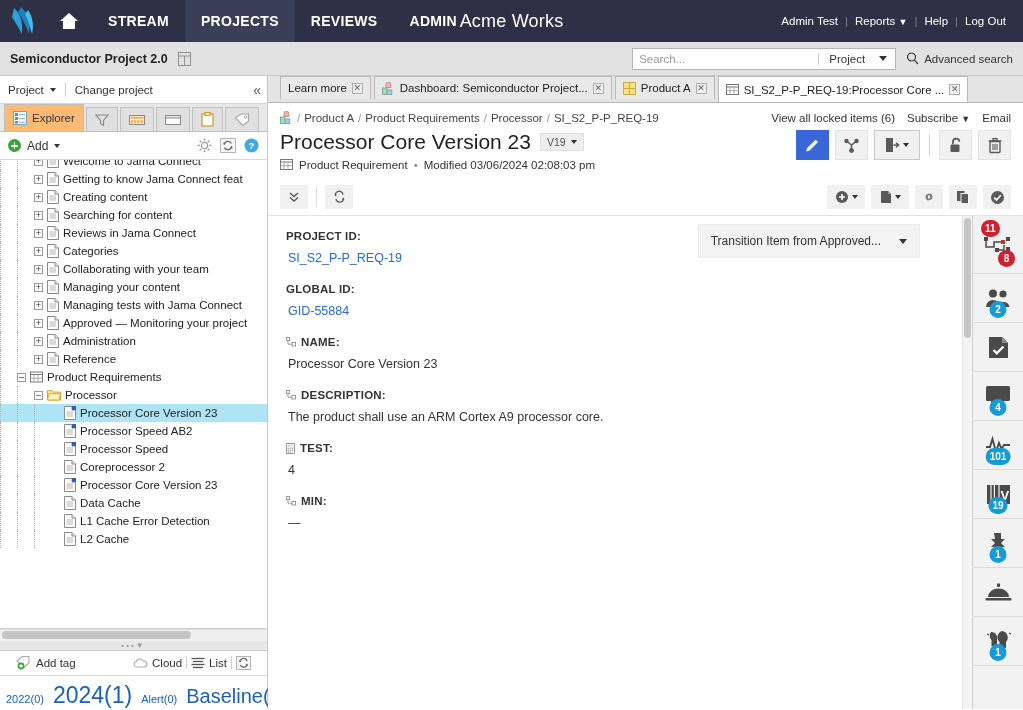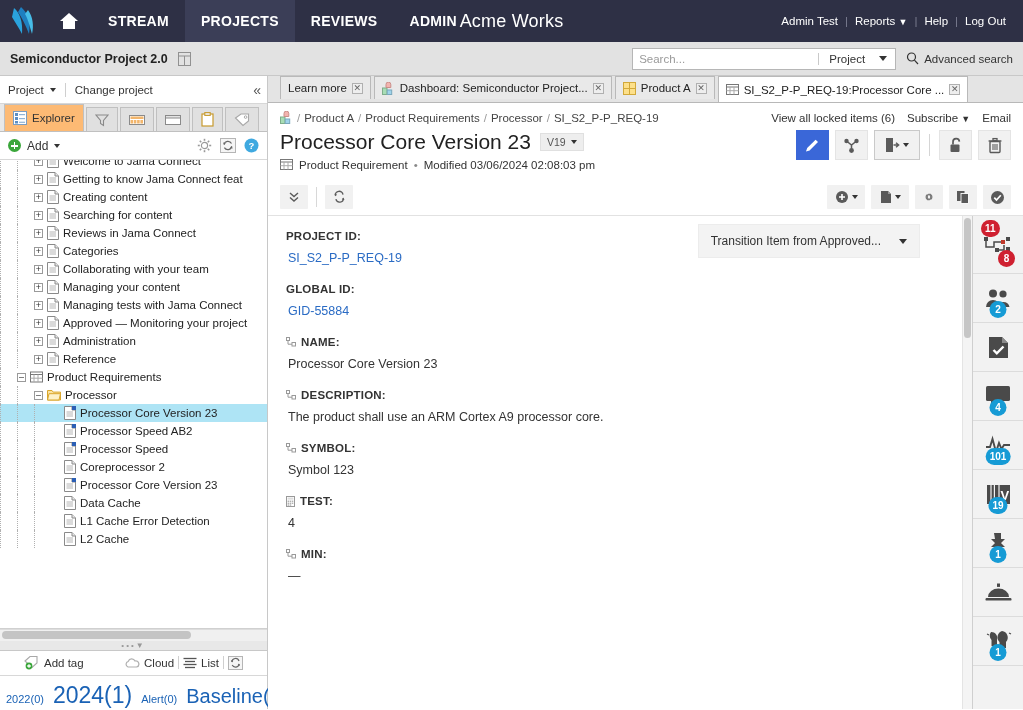--- a/index.html
+++ b/index.html
@@ -100,21 +100,21 @@
   }
   .expander.blank { border:none;background:transparent; }
   .docicon { width:12px;height:14px;margin-right:4px;flex:none; }
   .guides { display:flex; flex:none; height:18px; }
   .guide { width:17px; border-left:1px dotted #b0b0b0; height:18px; }
   #hscroll { height:12px; background:#f0f0f0; border-top:1px solid #ddd; display:flex; align-items:center; padding:0 2px; }
   #hscroll .thumb { height:8px; background:#c4c4c4; border-radius:4px; width:72%; }
   #splitgrip { height:10px; background:#e8e8e8; display:flex; align-items:center; justify-content:center; border-bottom:1px solid #c8c8c8; cursor:row-resize;}
   #splitgrip .dots{font-size:8px;color:#999;letter-spacing:2px;}
 
-  #tagbar { height:25px; display:flex; align-items:center; padding:0 24px; border-bottom:1px solid #d8d8d8; font-size:11.5px; background:#fff;}
+  #tagbar { height:25px; display:flex; align-items:center; padding:0 16px; border-bottom:1px solid #d8d8d8; font-size:11.5px; background:#fff;}
   #tagbar .tl { display:flex; align-items:center; gap:4px; cursor:pointer;}
   #tagbar .tr2 { margin-left:auto; display:flex; align-items:center; gap:4px;}
   #tagbar .vsep { width:1px;height:13px;background:#cfcfcf; }
   #tagcloud { padding:6px 6px 0 6px; background:#fff; flex:none; line-height:1.18; }
   #tagcloud span { color:#1a62b5; cursor:pointer; margin-right:9px; white-space:nowrap; }
   .tsz1{font-size:11px;} .tsz2{font-size:23px;} .tsz3{font-size:11px;}
   .tsz4{font-size:20px;} .tsz5{font-size:20px;}
 
   
   #right { flex:1; display:flex; flex-direction:column; min-width:0; background:#fff; }
@@ -990,33 +990,20 @@
                     <path d="M2 3.5 L2 7.2 L6 7.2" fill="none" stroke="#999"></path>
                   </svg>
                 </span>
                 <span>DESCRIPTION:</span>
               </div>
               <div class="fval">The product shall use an ARM Cortex A9 processor core.</div>
             </div>
             <div class="fgroup">
               <div class="flabel">
                 <span style="display:flex">
-                  <svg width="10" height="10" viewBox="0 0 10 10">
-                    <rect x="0.5" y="0.5" width="3" height="3" fill="none" stroke="#999"></rect>
-                    <rect x="6" y="5.5" width="3.5" height="3.5" fill="none" stroke="#999"></rect>
-                    <path d="M2 3.5 L2 7.2 L6 7.2" fill="none" stroke="#999"></path>
-                  </svg>
-                </span>
-                <span>SYMBOL:</span>
-              </div>
-              <div class="fval">Symbol 123</div>
-            </div>
-            <div class="fgroup">
-              <div class="flabel">
-                <span style="display:flex">
                   <svg width="9" height="11" viewBox="0 0 9 11">
                     <rect x="0.5" y="0.5" width="8" height="10" fill="#fff" stroke="#999"></rect>
                     <rect x="1.6" y="1.6" width="5.8" height="2" fill="#ddd"></rect>
                     <g fill="#aaa">
                       <rect x="1.6" y="4.6" width="1.5" height="1.3"></rect>
                       <rect x="3.7" y="4.6" width="1.5" height="1.3"></rect>
                       <rect x="5.8" y="4.6" width="1.5" height="1.3"></rect>
                       <rect x="1.6" y="6.6" width="1.5" height="1.3"></rect>
                       <rect x="3.7" y="6.6" width="1.5" height="1.3"></rect>
                       <rect x="5.8" y="6.6" width="1.5" height="1.3"></rect>

